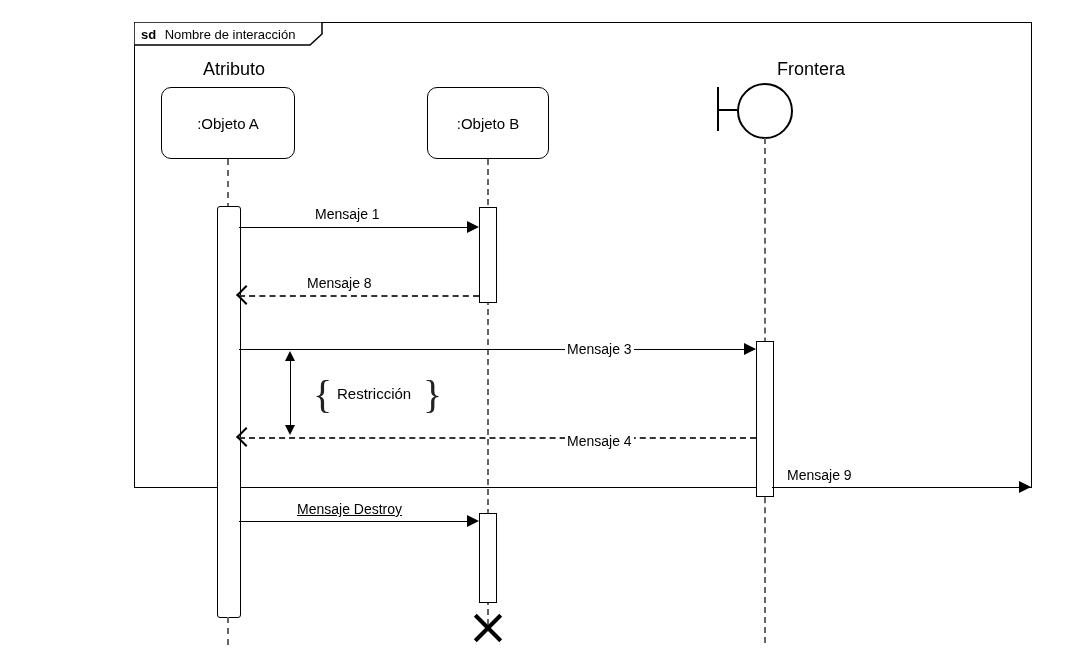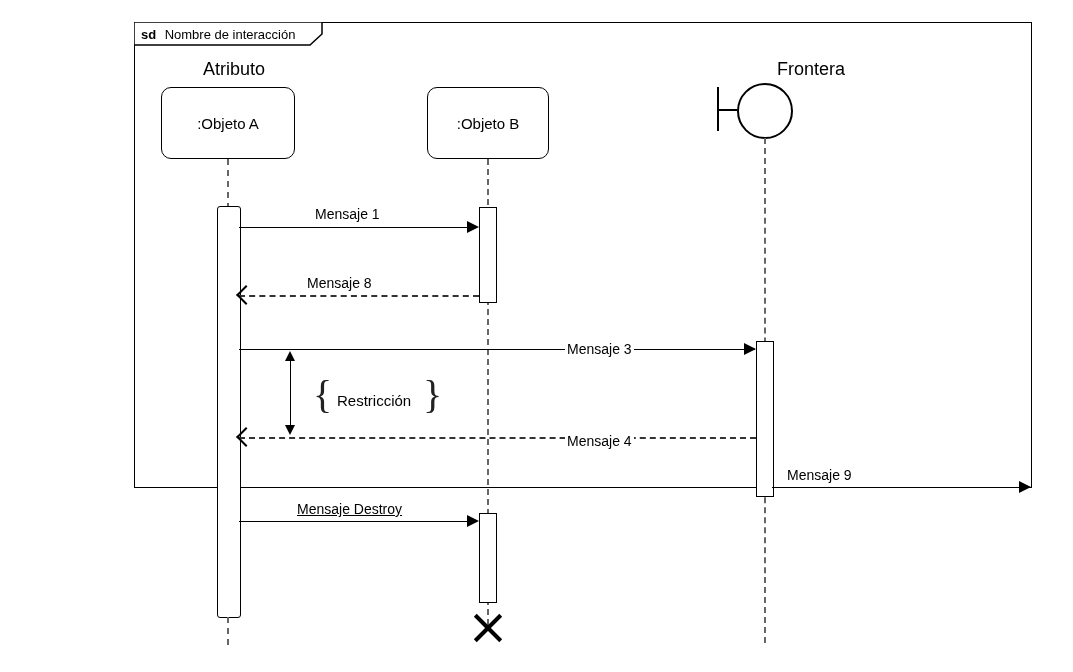--- a/index.html
+++ b/index.html
@@ -203,21 +203,21 @@
   <div class="msg-label" style="left:170px; top:252px;">Mensaje 8</div>
 
   <div class="msg-line" style="left:104px; top:326px; width:516px;"></div>
   <div class="arrow-right-solid" style="left:609px; top:320px;"></div>
   <div class="msg-label" style="left:430px; top:306px;margin-top:12px;">Mensaje 3</div>
 
   <div class="constraint-arrow" style="left:155px; top:334px; height:72px;"></div>
   <div class="constraint-arrow-up" style="left:150px; top:328px;"></div>
   <div class="constraint-arrow-down" style="left:150px; top:402px;"></div>
   <div class="constraint-brace" style="left:178px; top:352px;">{</div>
-  <div class="msg-label" style="left:200px; top:362px; font-size:15px;margin-top:7px;">Restricción</div>
+  <div class="msg-label" style="left:200px; top:362px; font-size:15px;">Restricción</div>
   <div class="constraint-brace" style="left:288px; top:352px;">}</div>
 
   <div class="msg-line-dashed" style="left:104px; top:414px; width:517px;"></div>
   <div class="arrow-left-open" style="left:104px; top:407px;"></div>
   <div class="msg-label" style="left:430px; top:410px;">Mensaje 4</div>
 
   <div class="msg-line" style="left:637px; top:464px; width:258px;"></div>
   <div class="arrow-right-solid" style="left:884px; top:458px;"></div>
   <div class="msg-label" style="left:650px; top:444px;">Mensaje 9</div>
 

